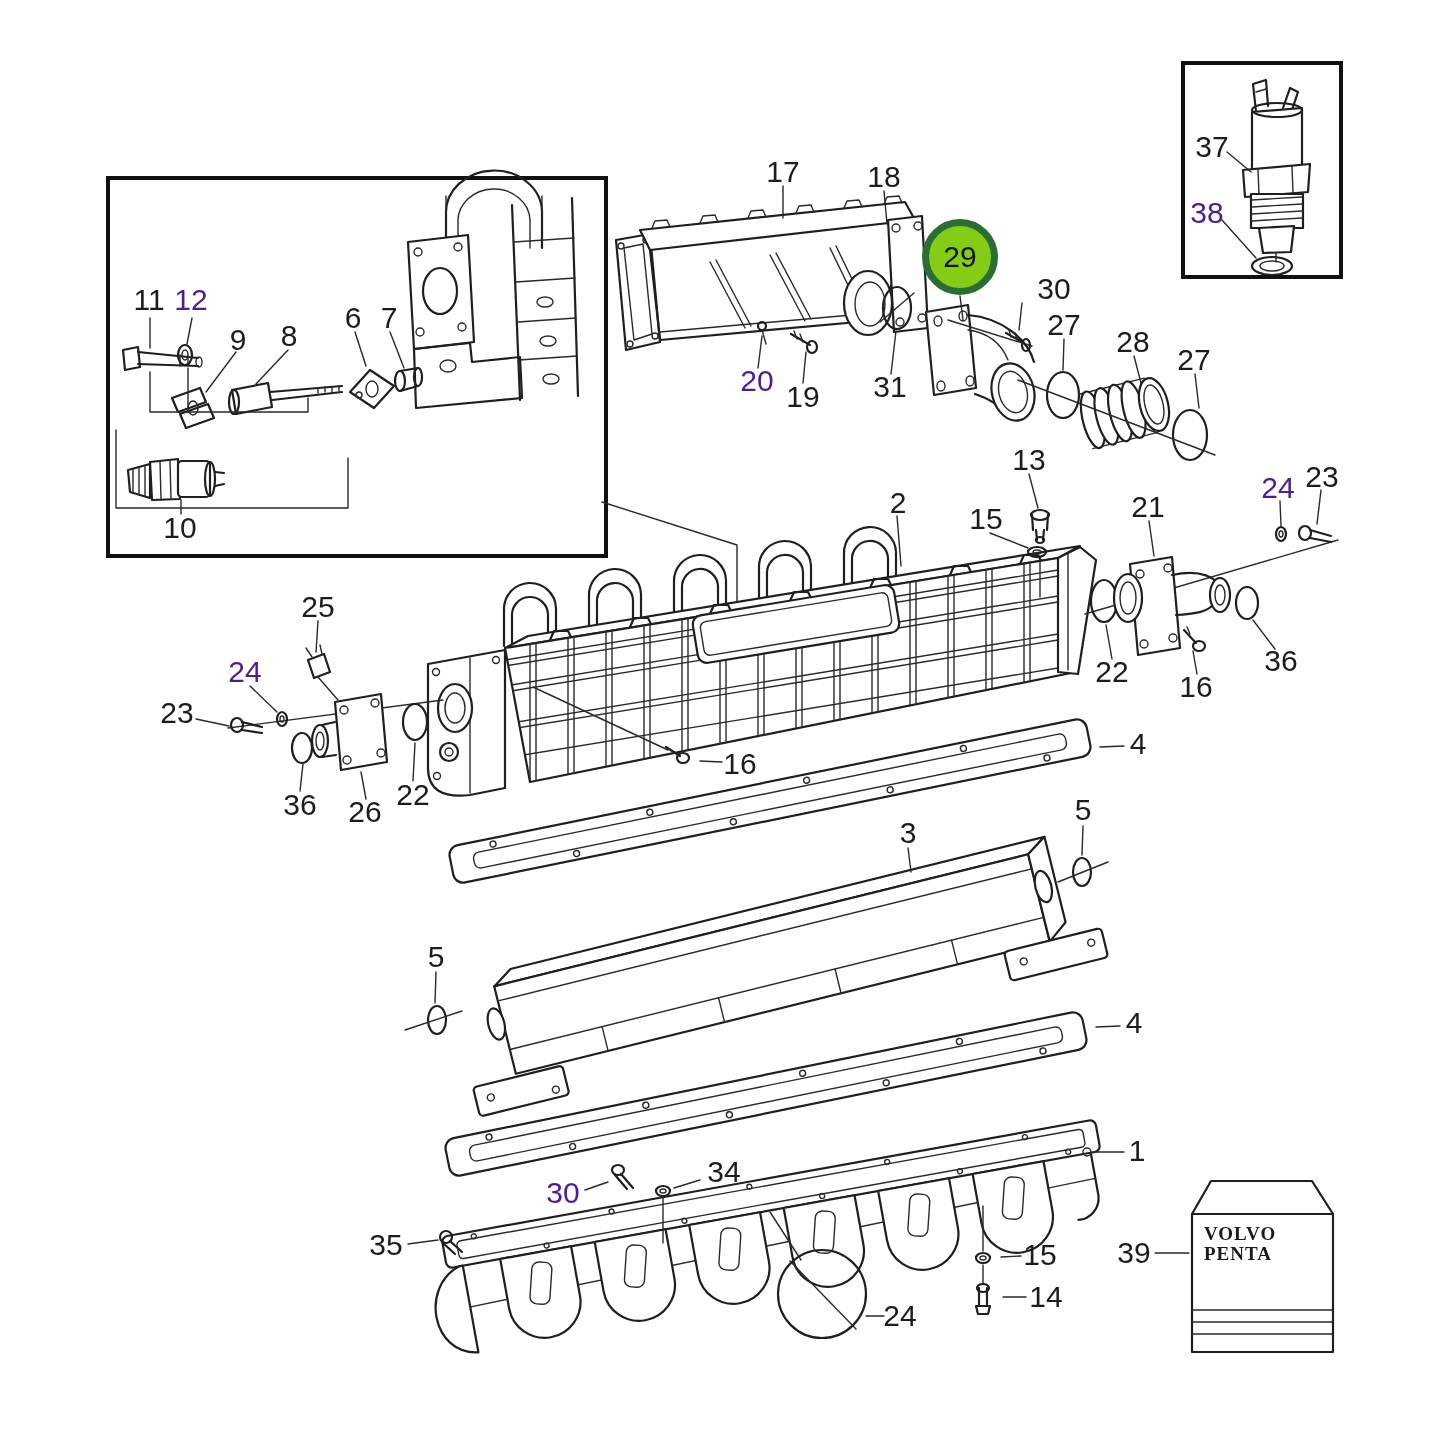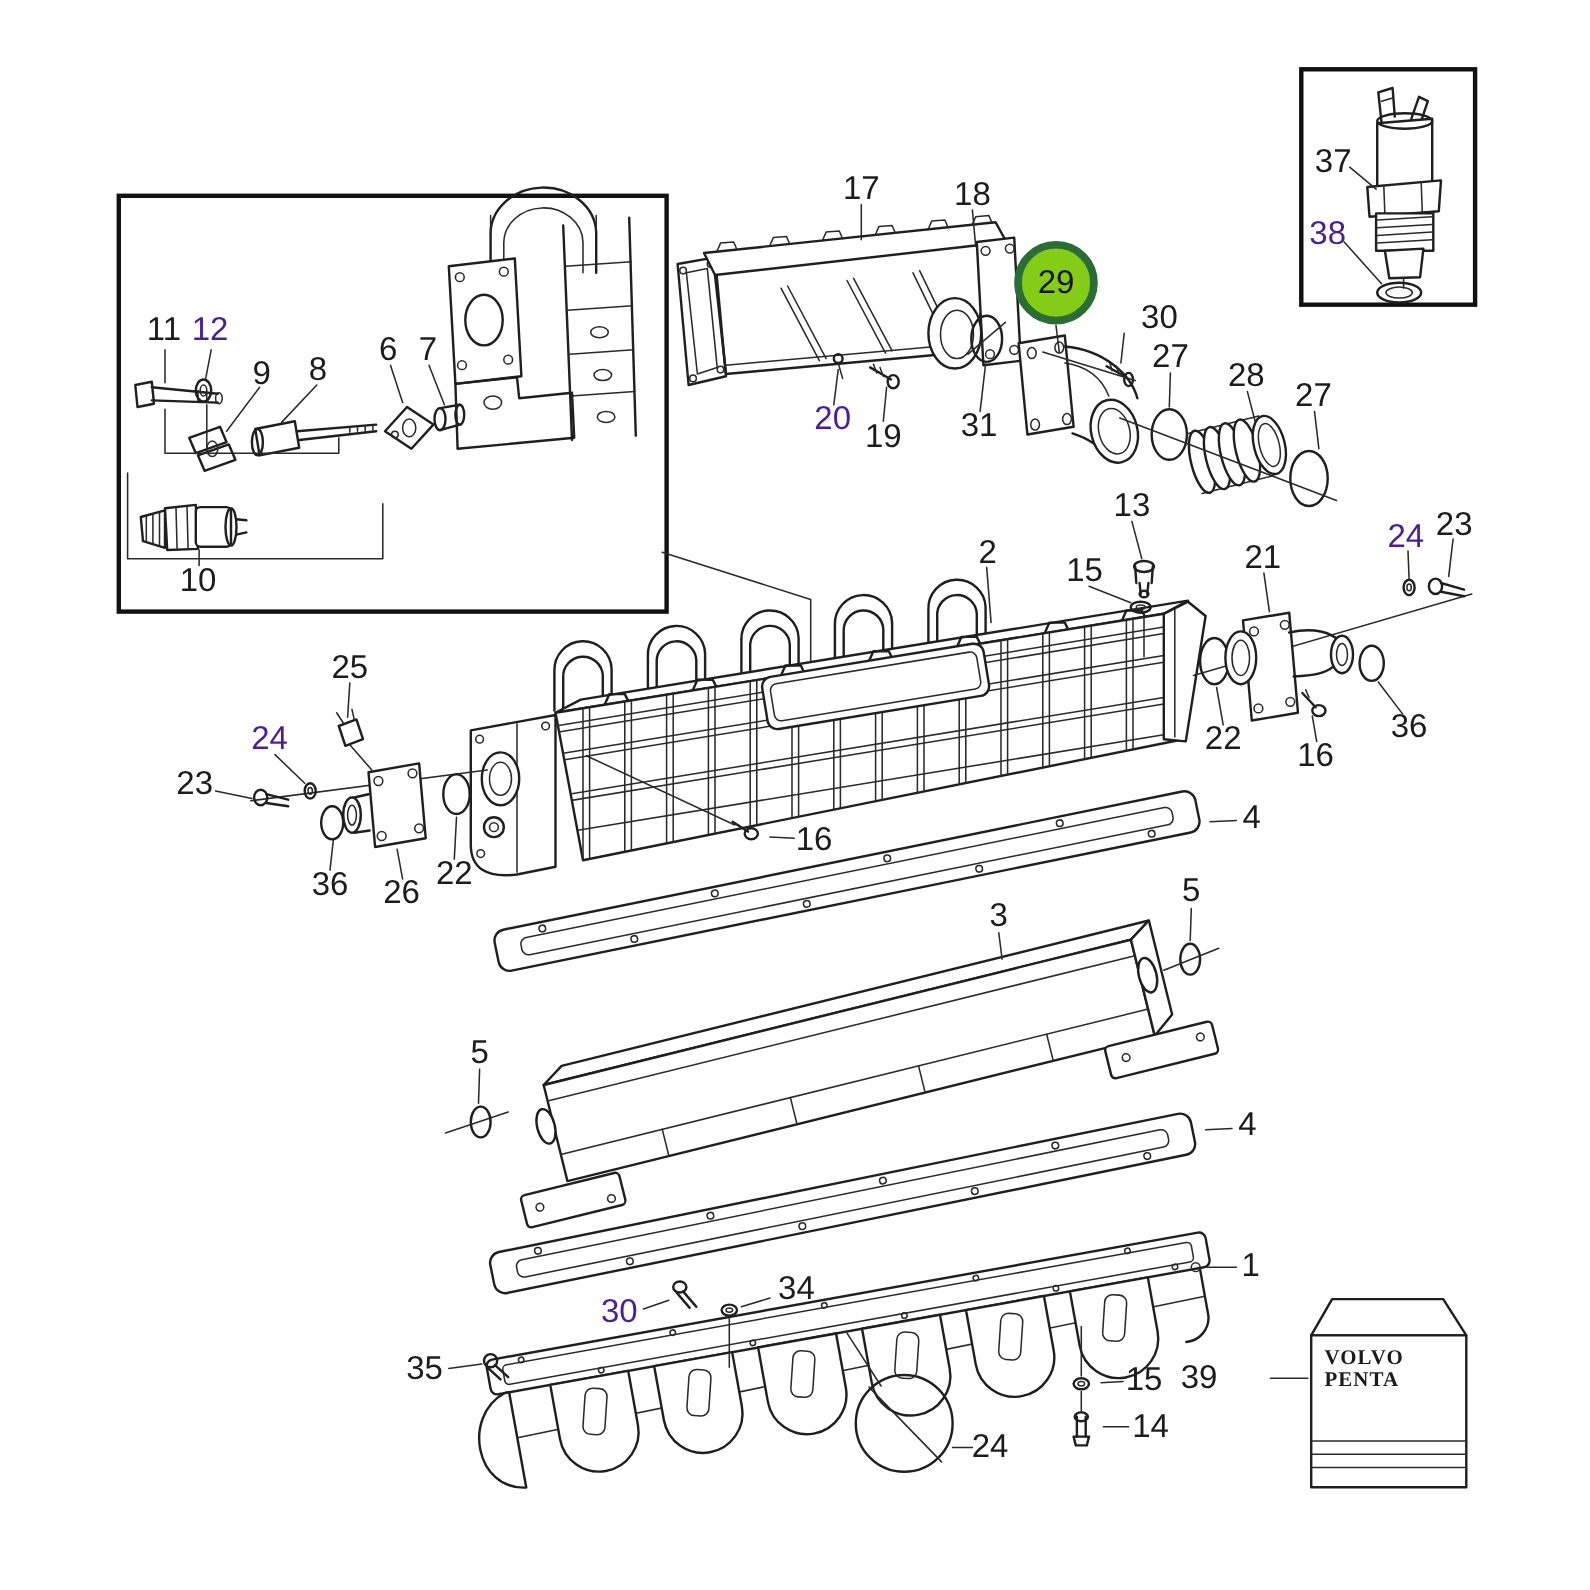--- a/index.html
+++ b/index.html
@@ -479,15 +479,15 @@
       <span class="callout" style="left: 908px; top: 833px;">3</span>
       <span class="callout" style="left: 436px; top: 957px;">5</span>
       <span class="callout" style="left: 1134px; top: 1023px;">4</span>
       <span class="callout" style="left: 1137px; top: 1151px;">1</span>
       <span class="callout muted" style="left: 563px; top: 1193px;">30</span>
       <span class="callout" style="left: 724px; top: 1172px;">34</span>
       <span class="callout" style="left: 386px; top: 1245px;">35</span>
       <span class="callout" style="left: 1040px; top: 1255px;">15</span>
       <span class="callout" style="left: 1046px; top: 1297px;">14</span>
       <span class="callout" style="left: 900px; top: 1316px;">24</span>
-      <span class="callout" style="left: 1090px; top: 1253px;">39</span>
+      <span class="callout" style="left: 1134px; top: 1253px;">39</span>
     </div>
 </div>
 
 </body></html>

